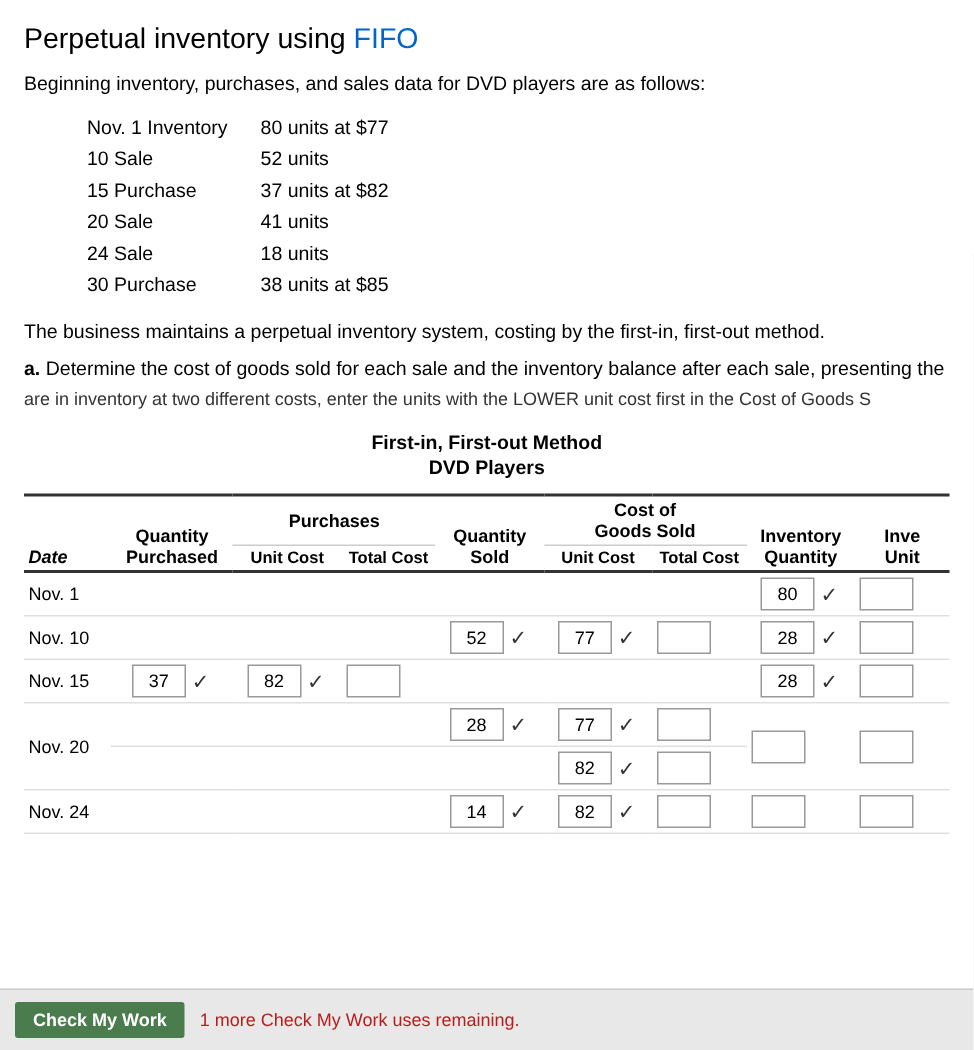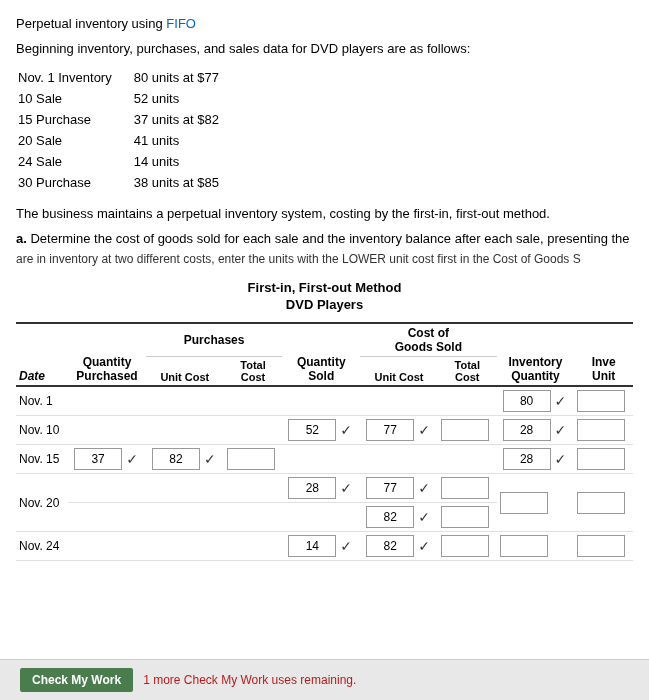--- a/index.html
+++ b/index.html
@@ -15,30 +15,31 @@
     .page {
       width: 649px;
       min-height: 700px;
       background: #fff;
       padding: 16px 16px 10px 16px;
       position: relative;
       overflow: hidden;
     }
     .title-line {
       margin-bottom: 10px;
-      font-size: 13px;
+      font-size: 19px;
     }
     .title-line span.fifo {
       color: #0066cc;
     }
     .intro-line {
       margin-bottom: 10px;
       font-size: 13px;
     }
     .inventory-table {
+      margin-left: 40px;
       margin-bottom: 12px;
     }
     .inventory-table tr td {
       padding: 2px 20px 2px 0;
       font-size: 13px;
     }
     .inventory-table tr td:first-child {
       min-width: 90px;
     }
     .note-line {
@@ -105,21 +106,21 @@
     }
 
     .date-cell {
       font-size: 12px;
       white-space: nowrap;
       min-width: 45px;
     }
 
     
     .num-input {
-      width: 48px;
+      width: 36px;
       height: 22px;
       border: 1px solid #999;
       text-align: center;
       font-size: 12px;
       padding: 1px;
     }
 
     
     .check-mark {
       color: #333;
@@ -135,21 +136,21 @@
     }
 
     
     .bottom-bar {
       position: absolute;
       bottom: 0;
       left: 0;
       right: 0;
       background: #e8e8e8;
       border-top: 1px solid #ccc;
-      padding: 8px 20px;
+      padding: 8px 10px;
       display: flex;
       align-items: center;
       gap: 10px;
     }
     .check-my-work-btn {
       background: #4a7c4e;
       color: white;
       border: none;
       padding: 5px 12px;
       font-size: 12px;
@@ -203,21 +204,21 @@
       <tr>
         <td>15 Purchase</td>
         <td>37 units at $82</td>
       </tr>
       <tr>
         <td>20 Sale</td>
         <td>41 units</td>
       </tr>
       <tr>
         <td>24 Sale</td>
-        <td>14 units</td>
+        <td>18 units</td>
       </tr>
       <tr>
         <td>30 Purchase</td>
         <td>38 units at $85</td>
       </tr>
     </tbody>
   </table>
 
   <div class="note-line">The business maintains a perpetual inventory system, costing by the first-in, first-out method.</div>
 

